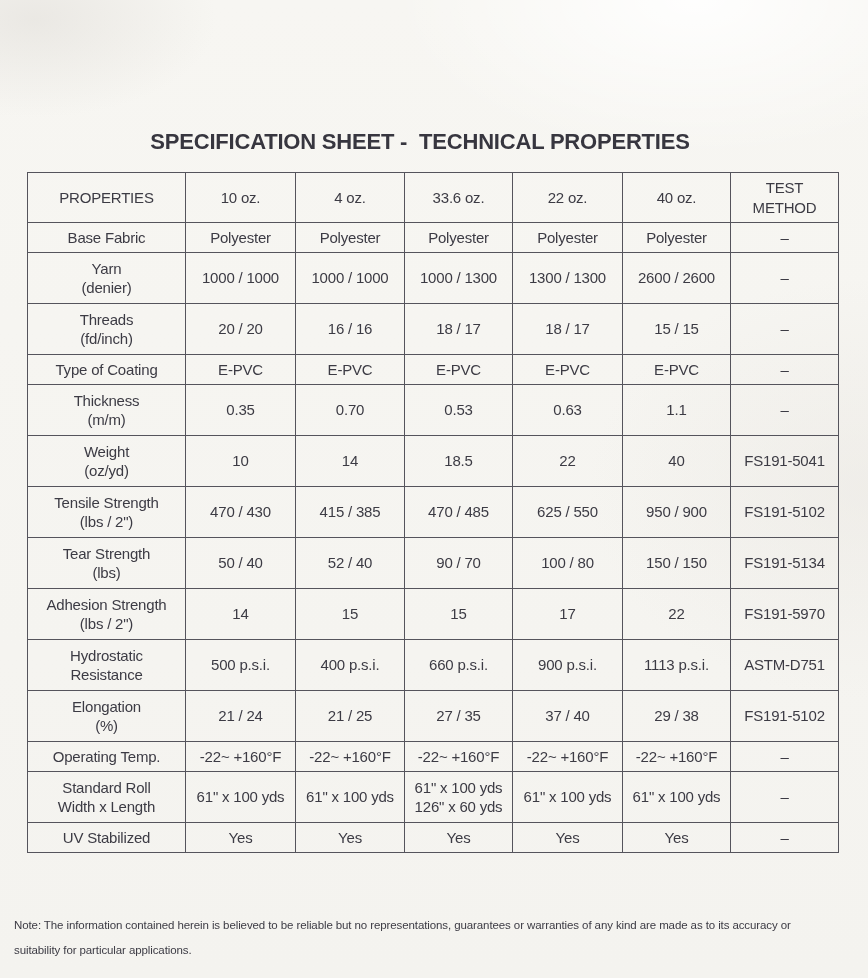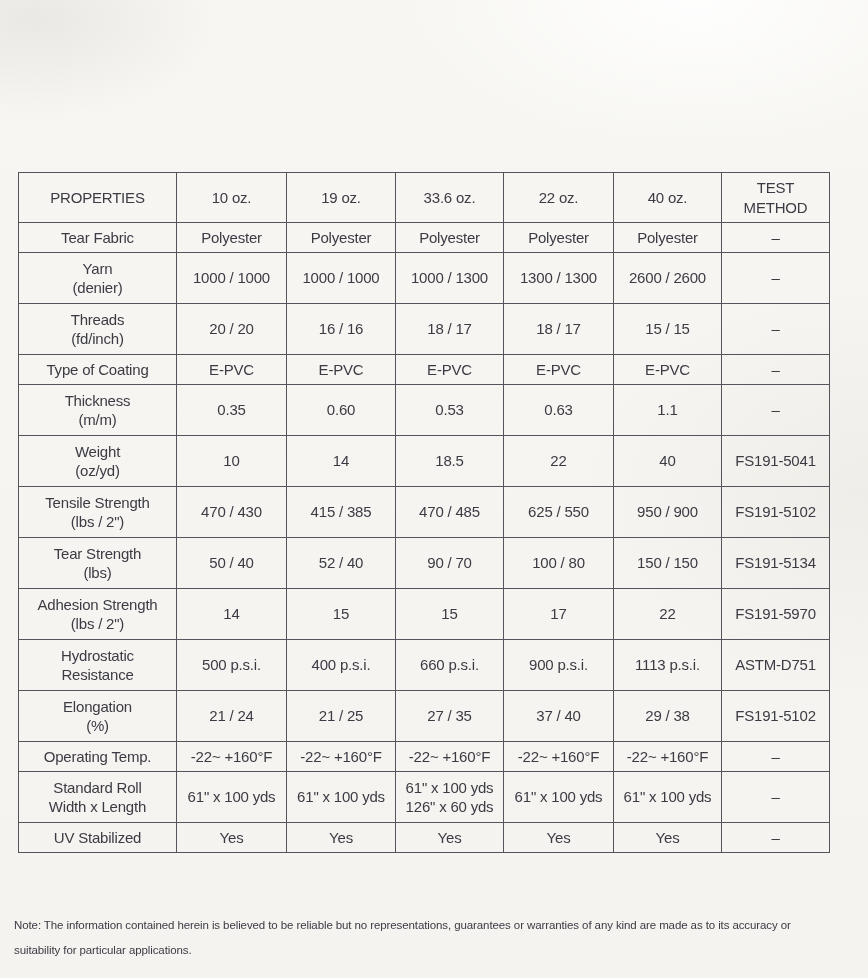--- a/index.html
+++ b/index.html
@@ -43,21 +43,21 @@
     text-align: center;
     font-size: 22px;
     font-weight: 700;
     letter-spacing: -0.2px;
     color: #37363f;
     white-space: pre;
   }
   table.spec-table {
     position: absolute;
     top: 172px;
-    left: 18px;
+    left: 27px;
     width: 811px;
     border-collapse: collapse;
     table-layout: fixed;
     background: transparent;
   }
   .spec-table th, .spec-table td {
     border: 1.6px solid #55545c;
     text-align: center;
     vertical-align: middle;
     font-size: 15px;
@@ -88,46 +88,47 @@
     line-height: 2.15;
     color: #3c3b44;
   }
 </style>
 </head>
 <body>
 
 <div class="page">
 
 
+  <h2 class="sheet-subtitle">SPECIFICATION SHEET -  TECHNICAL PROPERTIES</h2>
 
   <table class="spec-table">
     <colgroup>
       <col class="col-props">
       <col class="col-oz">
       <col class="col-oz-b">
       <col class="col-oz-c">
       <col class="col-oz">
       <col class="col-oz-c">
       <col class="col-test">
     </colgroup>
     <thead>
         <tr>
           <th>PROPERTIES</th>
           <th>10 oz.</th>
-          <th>19 oz.</th>
+          <th>4 oz.</th>
           <th>33.6 oz.</th>
           <th>22 oz.</th>
           <th>40 oz.</th>
           <th>TEST
 METHOD</th>
         </tr>
       </thead>
     <tbody>
         <tr class="single">
-          <th scope="row">Tear Fabric</th>
+          <th scope="row">Base Fabric</th>
           <td>Polyester</td>
           <td>Polyester</td>
           <td>Polyester</td>
           <td>Polyester</td>
           <td>Polyester</td>
           <td>–</td>
         </tr>
         <tr class="double">
           <th scope="row">Yarn
 (denier)</th>
@@ -154,21 +155,21 @@
           <td>E-PVC</td>
           <td>E-PVC</td>
           <td>E-PVC</td>
           <td>E-PVC</td>
           <td>–</td>
         </tr>
         <tr class="double">
           <th scope="row">Thickness
 (m/m)</th>
           <td>0.35</td>
-          <td>0.60</td>
+          <td>0.70</td>
           <td>0.53</td>
           <td>0.63</td>
           <td>1.1</td>
           <td>–</td>
         </tr>
         <tr class="double">
           <th scope="row">Weight
 (oz/yd)</th>
           <td>10</td>
           <td>14</td>

